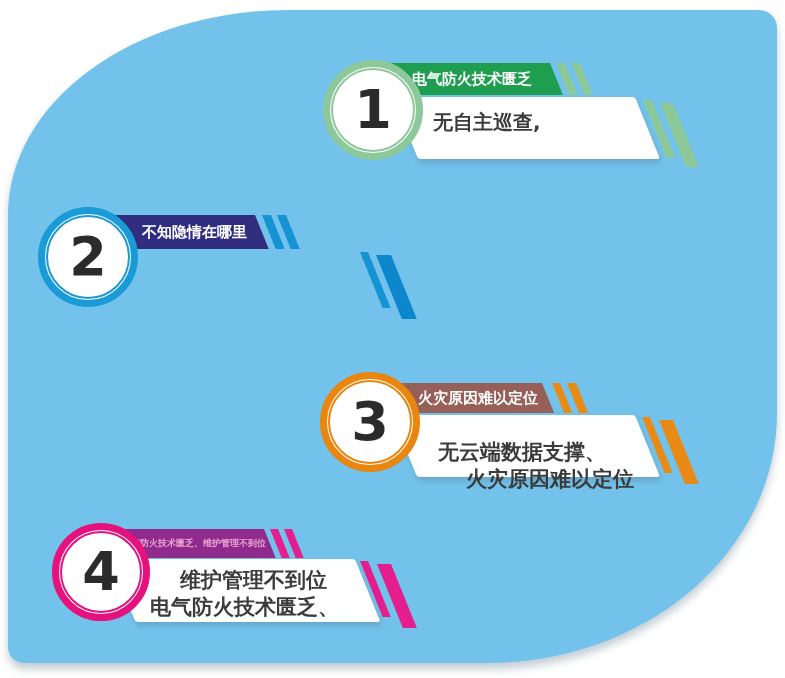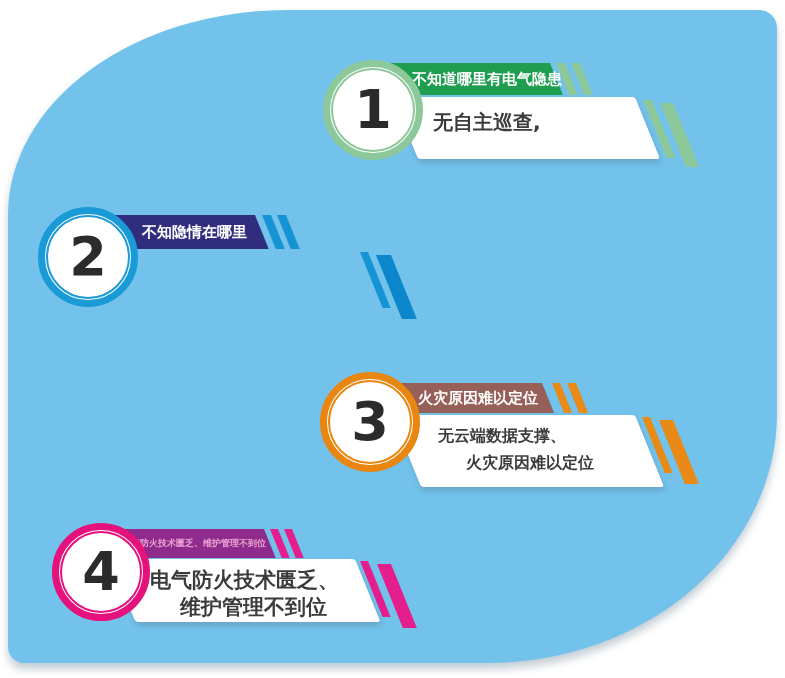--- a/index.html
+++ b/index.html
@@ -64,21 +64,21 @@
   .i2 .ps1 { left:322px; top:45px; width:8px;  height:56px; background:#1593d3; }
   .i2 .ps2 { left:338px; top:48px; width:15px; height:64px; background:#0d87cb; }
 
   
   .i3 { left:320px; top:372px; width:420px; height:130px; }
   .i3 .circle { border-color:#e8860f; }
   .i3 .banner { left:76px; top:11px; width:146px; height:30px; line-height:30px; padding-left:22px; }
   .i3 .banner::before { background:#966059; }
   .i3 .bs1 { left:232px; top:11px; width:8px;  height:30px; background:#e88a15; }
   .i3 .bs2 { left:247px; top:11px; width:9px;  height:30px; background:#e88a15; }
-  .i3 .panel { left:72px; top:43px; width:243px; height:72px; padding-top:7px; font-size:16px; }
+  .i3 .panel { left:72px; top:43px; width:243px; height:62px; padding-top:24px; font-size:21px; }
   .i3 .ln1 { margin-left:46px; } .i3 .ln2 { margin-left:74px; }
   .i3 .ps1 { left:322px; top:45px; width:8px;  height:56px; background:#e88a15; }
   .i3 .ps2 { left:339px; top:48px; width:14px; height:64px; background:#e88a15; }
 
   
   .i4 { left:52px; top:523px; width:420px; height:130px; }
   .i4 .circle { width:98px; height:98px; border-color:#e5127d; }
   .i4 .banner { left:60px; top:6px; width:152px; height:29px; line-height:29px; padding-left:10px;
                 font-size:9px; color:#eba3cf; }
   .i4 .banner::before { background:#8e2b8d; }
@@ -89,21 +89,21 @@
   .i4 .ps1 { left:308px; top:38px; width:8px;  height:56px; background:#e41e8d; }
   .i4 .ps2 { left:325px; top:41px; width:14px; height:64px; background:#e41e8d; }
 </style>
 </head>
 <body>
 
 <div class="stage">
   <div class="blob"></div>
 
   <div class="item i1">
-    <div class="banner"><span>不知道哪里有电气隐患</span></div>
+    <div class="banner"><span>电气防火技术匮乏</span></div>
     <div class="stripe bs1"></div>
     <div class="stripe bs2"></div>
     <div class="panel">
       <span class="ln ln1">无自主巡查,</span>
     </div>
     <div class="stripe ps1"></div>
     <div class="stripe ps2"></div>
     <div class="circle">
         <span class="num">1</span>
       </div>
@@ -133,22 +133,22 @@
     <div class="circle">
         <span class="num">3</span>
       </div>
   </div>
 
   <div class="item i4">
     <div class="banner"><span>电气防火技术匮乏、维护管理不到位</span></div>
     <div class="stripe bs1"></div>
     <div class="stripe bs2"></div>
     <div class="panel">
+      <span class="ln ln2">维护管理不到位</span>
       <span class="ln ln1">电气防火技术匮乏、</span>
-      <span class="ln ln2">维护管理不到位</span>
     </div>
     <div class="stripe ps1"></div>
     <div class="stripe ps2"></div>
     <div class="circle">
         <span class="num">4</span>
       </div>
   </div>
 </div>
 
 </body></html>

